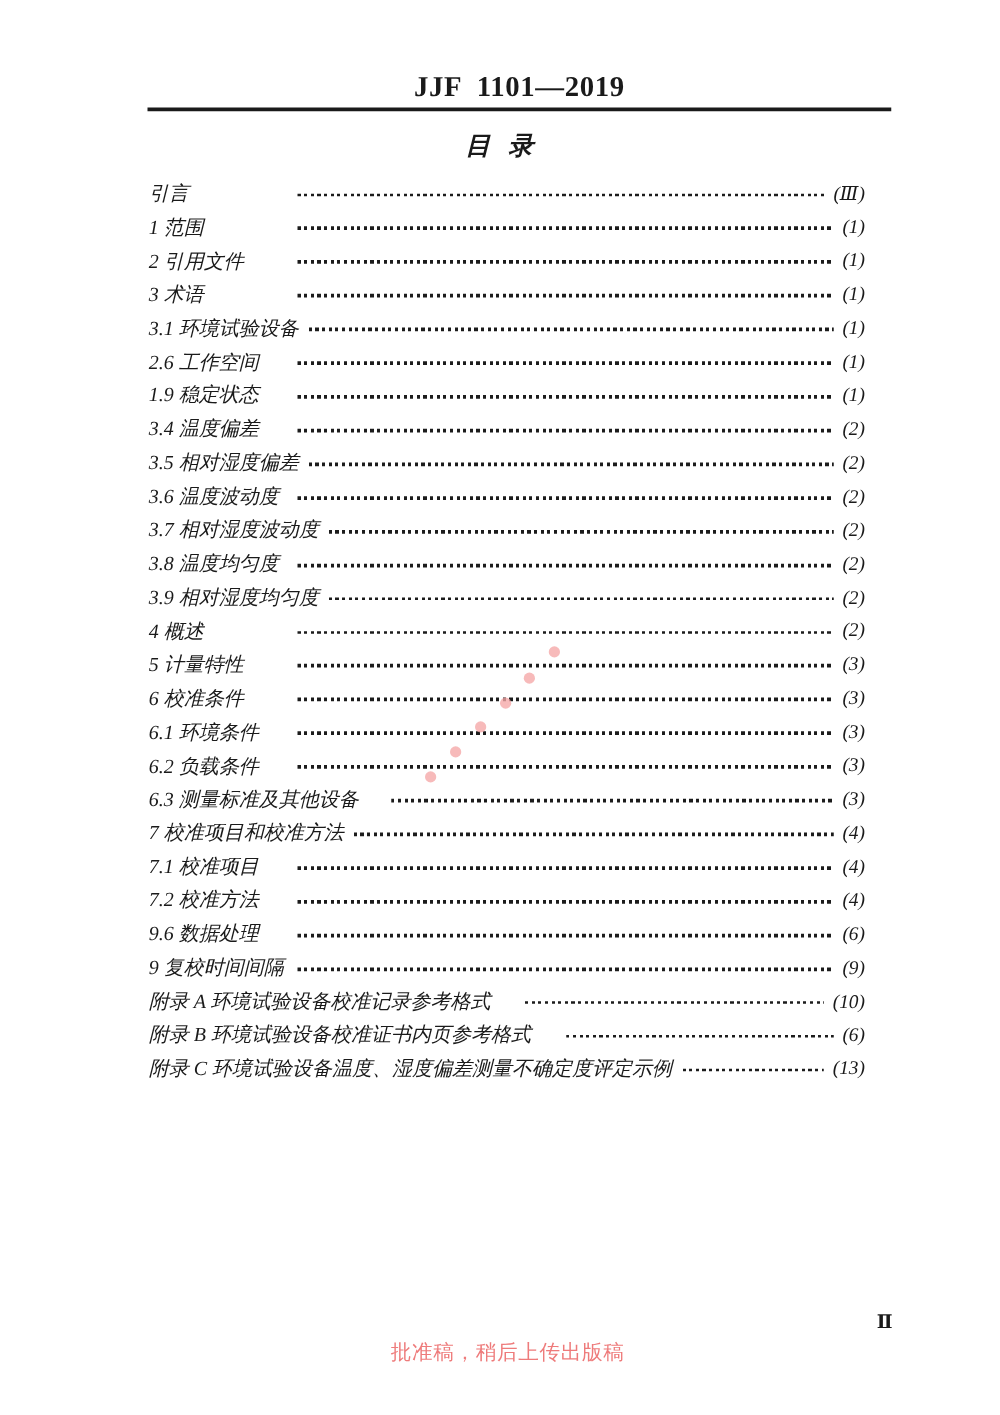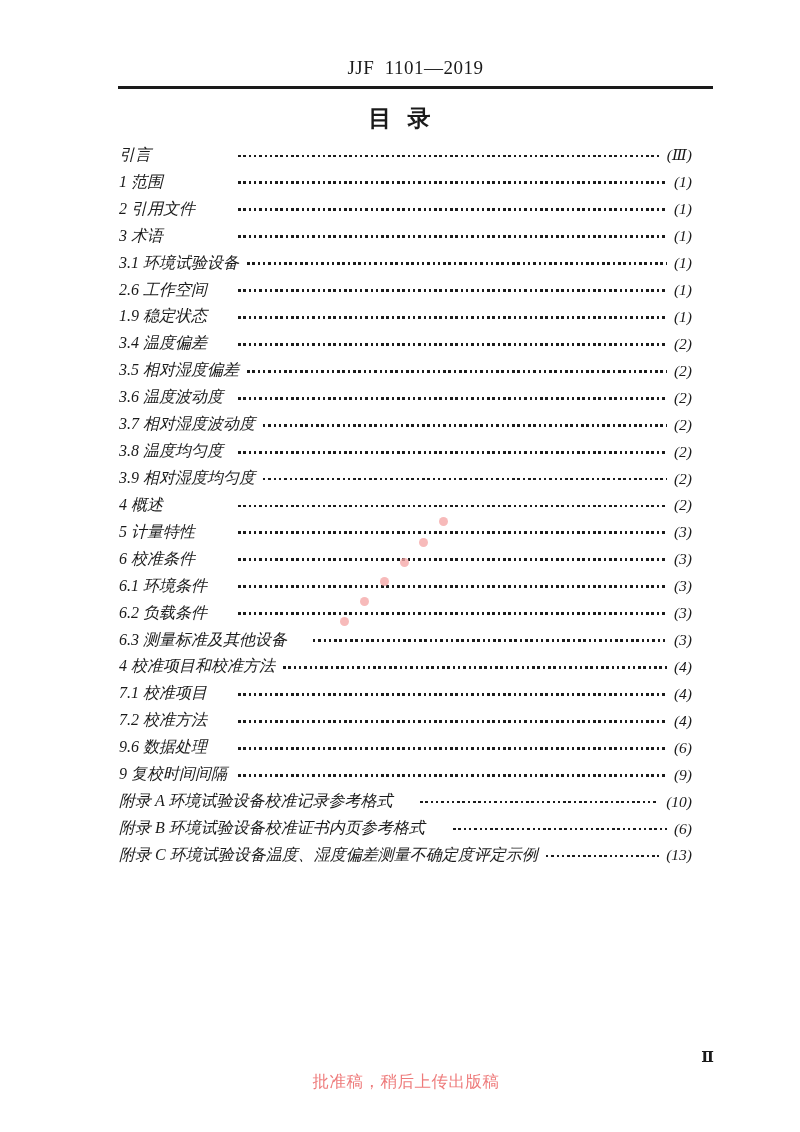--- a/index.html
+++ b/index.html
@@ -6,32 +6,32 @@
   html, body { width: 800px; height: 1132px; }
   body {
     position: relative;
     background: #ffffff;
     color: var(--ink, #1a1a1a);
     font-family: "Liberation Serif", "DejaVu Serif", serif;
     overflow: hidden;
   }
   .std-no {
     position: absolute; top: 57px; left: 118px; width: 595px;
-    text-align: center; font-weight: 400; font-size: 19px;
+    text-align: center; font-weight: 700; font-size: 23px;
     letter-spacing: 0.5px; white-space: pre;
   }
   .rule {
     position: absolute; top: 86px; left: 118px; width: 595px; height: 2.6px;
     background: var(--ink, #1a1a1a);
   }
   .doc-title {
     position: absolute; top: 103px; left: 0; width: 800px;
     text-align: center; white-space: pre;
     font-family: "Liberation Sans", "DejaVu Sans", sans-serif;
-    font-weight: 700; font-size: 23px; letter-spacing: 1px;
+    font-weight: 700; font-size: 20px; letter-spacing: 1px; font-style: italic;
   }
   .toc { position: absolute; top: 142px; left: 119px; width: 573px; }
   .toc-row { display: flex; align-items: center; height: 26.93px; font-size: 16px; font-style: italic; }
   .toc-label { flex: none; white-space: pre; min-width: 111px; }
   .toc-leader {
     flex: 1 1 auto; height: 2.8px; margin: 1px 7px 0 8px;
     background-image: repeating-linear-gradient(to right,
       #1c1c1c 0 2.5px, transparent 2.5px 5.3px);
   }
   .toc-page { flex: none; white-space: pre; font-size: 15.5px; }
@@ -150,21 +150,21 @@
     <span class="toc-label">6.2 负载条件</span>
     <span class="toc-leader"></span>
     <span class="toc-page">(3)</span>
   </div>
     <div class="toc-row">
     <span class="toc-label">6.3 测量标准及其他设备</span>
     <span class="toc-leader" style="margin-left: 26px;"></span>
     <span class="toc-page">(3)</span>
   </div>
     <div class="toc-row">
-    <span class="toc-label">4 校准项目和校准方法</span>
+    <span class="toc-label">7 校准项目和校准方法</span>
     <span class="toc-leader"></span>
     <span class="toc-page">(4)</span>
   </div>
     <div class="toc-row">
     <span class="toc-label">7.1 校准项目</span>
     <span class="toc-leader"></span>
     <span class="toc-page">(4)</span>
   </div>
     <div class="toc-row">
     <span class="toc-label">7.2 校准方法</span>

